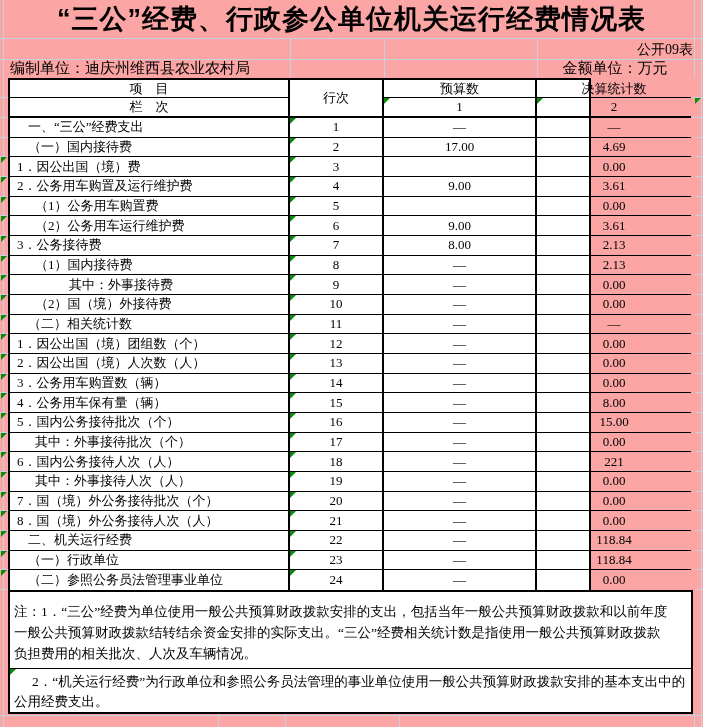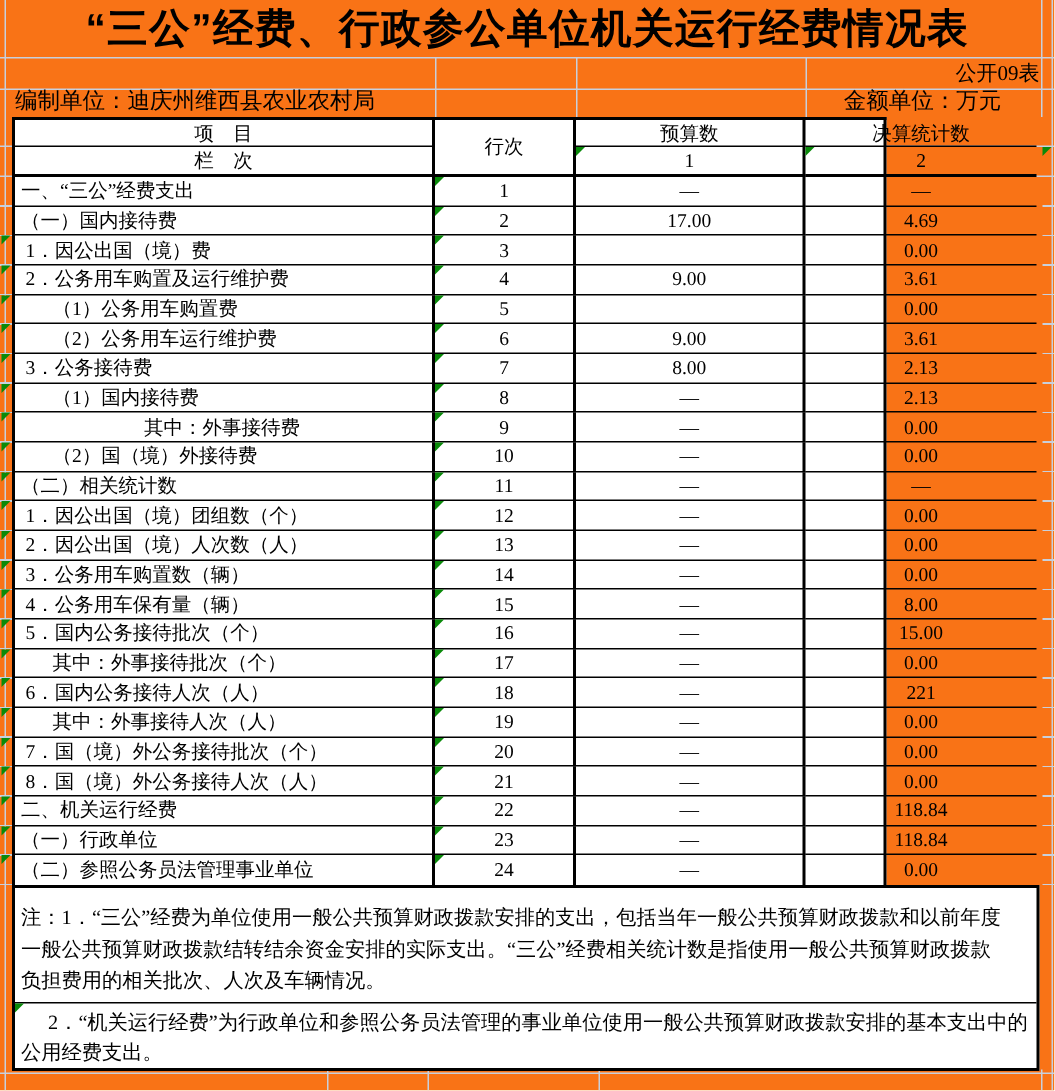--- a/index.html
+++ b/index.html
@@ -1,16 +1,16 @@
 <!DOCTYPE html>
 <html><head>
 <meta charset="utf-8">
 <style>
   html,body{margin:0;padding:0;background:#fff;}
-  .screen{position:relative;width:703px;height:727px;background:#f97316;overflow:hidden;
+  .screen{position:relative;width:703px;height:727px;background:#fca5a5;overflow:hidden;
           font-family:"Liberation Serif","DejaVu Serif",serif;color:#000;}
   
   .gl{position:absolute;background:#c8d0dd;}
   .gl.h{height:1px;left:0;width:703px;}
   .gl.v{width:1px;}
   
   .title{position:absolute;top:0;left:0;width:703px;height:38px;display:flex;align-items:center;justify-content:center;
          font-family:"Liberation Sans","DejaVu Sans",sans-serif;font-weight:bold;font-size:27px;letter-spacing:1px;white-space:nowrap;}
   .form-no{position:absolute;left:537px;top:40px;width:156px;height:19px;line-height:19px;text-align:right;font-size:14px;}
   .prep{position:absolute;left:10px;top:59px;height:19px;line-height:19px;font-size:15px;white-space:nowrap;}
@@ -18,21 +18,21 @@
   
   .tbl{position:absolute;left:8px;top:78px;width:583px;height:512px;box-sizing:border-box;
        border:2px solid #000;border-bottom:none;background:#fff;display:grid;
        grid-template-columns:280px 94px 153px 154px;grid-template-rows:18px 20px repeat(24,1fr);}
   .c{position:relative;box-sizing:border-box;border-right:2px solid #000;border-bottom:1px solid #000;
      display:flex;align-items:center;justify-content:center;font-size:13px;white-space:nowrap;overflow:visible;}
   .c.lab{justify-content:flex-start;}
   .c.lastc{border-right:none;}
   .c.hb{border-bottom-width:2px;}
   .c.nb{border-bottom:none;}
-  .l0{padding-left:4px;}.l1{padding-left:7px;}.l2{padding-left:25px;}.l4{padding-left:86px;font-family:Liberation Mono, monospace;}
+  .l0{padding-left:18px;}.l1{padding-left:7px;}.l2{padding-left:25px;}.l4{padding-left:59px;font-family:Liberation Mono, monospace;}
   
   .tri::before{content:"";position:absolute;top:0;left:0;width:0;height:0;
                border-top:6px solid #0a8a0a;border-right:6px solid transparent;}
   .sm::after{content:"";position:absolute;top:0;left:-9px;width:0;height:0;
              border-top:6px solid #0a8a0a;border-right:6px solid transparent;}
   .rtri{position:absolute;left:695px;top:98px;width:0;height:0;
         border-top:6px solid #0a8a0a;border-right:6px solid transparent;}
   
   .stripL{position:absolute;left:0;top:118px;width:8px;height:472px;
           background:repeating-linear-gradient(to bottom,transparent 0 18.67px,#c8d0dd 18.67px 19.67px);}

